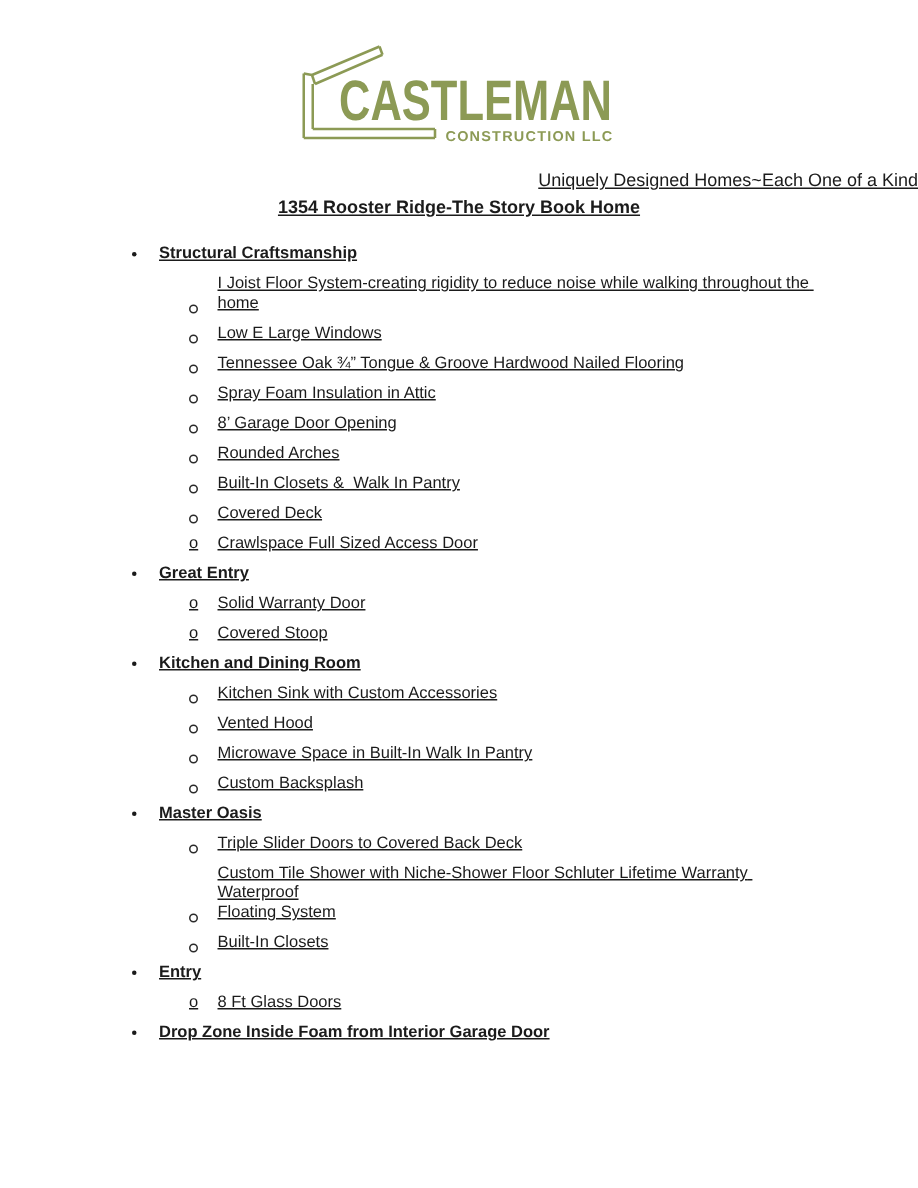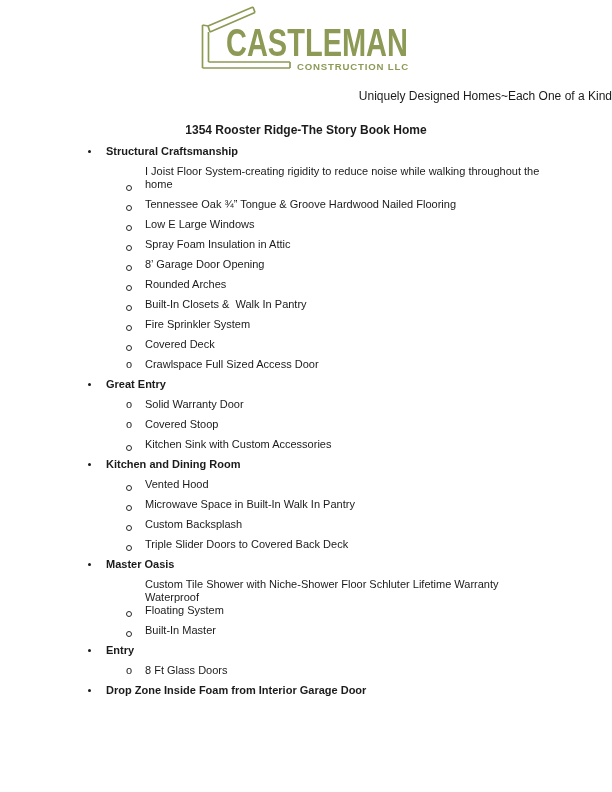--- a/index.html
+++ b/index.html
@@ -6,47 +6,48 @@
   body {
     width:612px; height:792px;
     background:#ffffff;
     font-family:"Liberation Sans", sans-serif;
     color:#1b1b1b;
     overflow:hidden;
   }
   .page {
     width:612px; height:792px;
     box-sizing:border-box;
-    padding-top:4px;
+    padding-top:28px;
     position:relative;
+    text-decoration:underline;
   }
   
   .logo-wrap {
     width:212px;
     margin:0 auto;
     height:74px;
   }
   
   .tagline {
     text-align:right;
     font-size:12px;
     line-height:14px;
     margin-top:11px;
     white-space:pre-wrap;
   }
   .doc-title {
     text-align:center;
     font-size:12px;
     line-height:14px;
     font-weight:bold;
-    margin-top:20px;
+    margin-top:4px;
     white-space:pre-wrap;
   }
   
-  .list { margin-top:8px; font-size:11px; line-height:13px; }
+  .list { margin-top:18px; font-size:11px; line-height:13px; }
   .row { display:flex; align-items:flex-start; margin-bottom:7px; }
   .row.top { padding-left:88px; }
   .row.sub { padding-left:126px;align-items:flex-end; }
   .bullet-col-top { width:18px; flex:0 0 18px; position:relative; }
   .bullet-col-sub { width:19px; flex:0 0 19px; position:relative; }
   .dot {
     display:block; width:3px; height:3px; border-radius:50%;
     background:#1b1b1b; margin-top:5px;
   }
   .ring {
@@ -97,32 +98,32 @@
       <div class="row sub">
         <span class="bullet-col-sub">
           <span class="ring"></span>
         </span>
         <span class="item-text">I Joist Floor System-creating rigidity to reduce noise while walking throughout the home</span>
       </div>
       <div class="row sub">
         <span class="bullet-col-sub">
           <span class="ring"></span>
         </span>
+        <span class="item-text">Low E Large Windows</span>
+      </div>
+      <div class="row sub">
+        <span class="bullet-col-sub">
+          <span class="ring"></span>
+        </span>
         <span class="item-text">Tennessee Oak ¾” Tongue &amp; Groove Hardwood Nailed Flooring</span>
       </div>
       <div class="row sub">
         <span class="bullet-col-sub">
           <span class="ring"></span>
         </span>
-        <span class="item-text">Low E Large Windows</span>
-      </div>
-      <div class="row sub">
-        <span class="bullet-col-sub">
-          <span class="ring"></span>
-        </span>
         <span class="item-text">Spray Foam Insulation in Attic</span>
       </div>
       <div class="row sub">
         <span class="bullet-col-sub">
           <span class="ring"></span>
         </span>
         <span class="item-text">8’ Garage Door Opening</span>
       </div>
       <div class="row sub">
         <span class="bullet-col-sub">
@@ -133,26 +134,20 @@
       <div class="row sub">
         <span class="bullet-col-sub">
           <span class="ring"></span>
         </span>
         <span class="item-text">Built-In Closets &amp;  Walk In Pantry</span>
       </div>
       <div class="row sub">
         <span class="bullet-col-sub">
           <span class="ring"></span>
         </span>
-        <span class="item-text">Fire Sprinkler System</span>
-      </div>
-      <div class="row sub">
-        <span class="bullet-col-sub">
-          <span class="ring"></span>
-        </span>
         <span class="item-text">Covered Deck</span>
       </div>
       <div class="row sub">
         <span class="bullet-col-sub">
           <span class="oglyph">o</span>
         </span>
         <span class="item-text">Crawlspace Full Sized Access Door</span>
       </div>
       <div class="row top">
         <span class="bullet-col-top">
@@ -165,74 +160,74 @@
           <span class="oglyph">o</span>
         </span>
         <span class="item-text">Solid Warranty Door</span>
       </div>
       <div class="row sub">
         <span class="bullet-col-sub">
           <span class="oglyph">o</span>
         </span>
         <span class="item-text">Covered Stoop</span>
       </div>
+      <div class="row top">
+        <span class="bullet-col-top">
+          <span class="dot"></span>
+        </span>
+        <span class="sec-label">Kitchen and Dining Room</span>
+      </div>
       <div class="row sub">
         <span class="bullet-col-sub">
           <span class="ring"></span>
         </span>
         <span class="item-text">Kitchen Sink with Custom Accessories</span>
       </div>
-      <div class="row top">
-        <span class="bullet-col-top">
-          <span class="dot"></span>
-        </span>
-        <span class="sec-label">Kitchen and Dining Room</span>
-      </div>
       <div class="row sub">
         <span class="bullet-col-sub">
           <span class="ring"></span>
         </span>
         <span class="item-text">Vented Hood</span>
       </div>
       <div class="row sub">
         <span class="bullet-col-sub">
           <span class="ring"></span>
         </span>
         <span class="item-text">Microwave Space in Built-In Walk In Pantry</span>
       </div>
       <div class="row sub">
         <span class="bullet-col-sub">
           <span class="ring"></span>
         </span>
         <span class="item-text">Custom Backsplash</span>
       </div>
+      <div class="row top">
+        <span class="bullet-col-top">
+          <span class="dot"></span>
+        </span>
+        <span class="sec-label">Master Oasis</span>
+      </div>
       <div class="row sub">
         <span class="bullet-col-sub">
           <span class="ring"></span>
         </span>
         <span class="item-text">Triple Slider Doors to Covered Back Deck</span>
-      </div>
-      <div class="row top">
-        <span class="bullet-col-top">
-          <span class="dot"></span>
-        </span>
-        <span class="sec-label">Master Oasis</span>
       </div>
       <div class="row sub">
         <span class="bullet-col-sub">
           <span class="ring"></span>
         </span>
         <span class="item-text">Custom Tile Shower with Niche-Shower Floor Schluter Lifetime Warranty Waterproof
 Floating System</span>
       </div>
       <div class="row sub">
         <span class="bullet-col-sub">
           <span class="ring"></span>
         </span>
-        <span class="item-text">Built-In Master</span>
+        <span class="item-text">Built-In Closets</span>
       </div>
       <div class="row top">
         <span class="bullet-col-top">
           <span class="dot"></span>
         </span>
         <span class="sec-label">Entry</span>
       </div>
       <div class="row sub">
         <span class="bullet-col-sub">
           <span class="oglyph">o</span>

